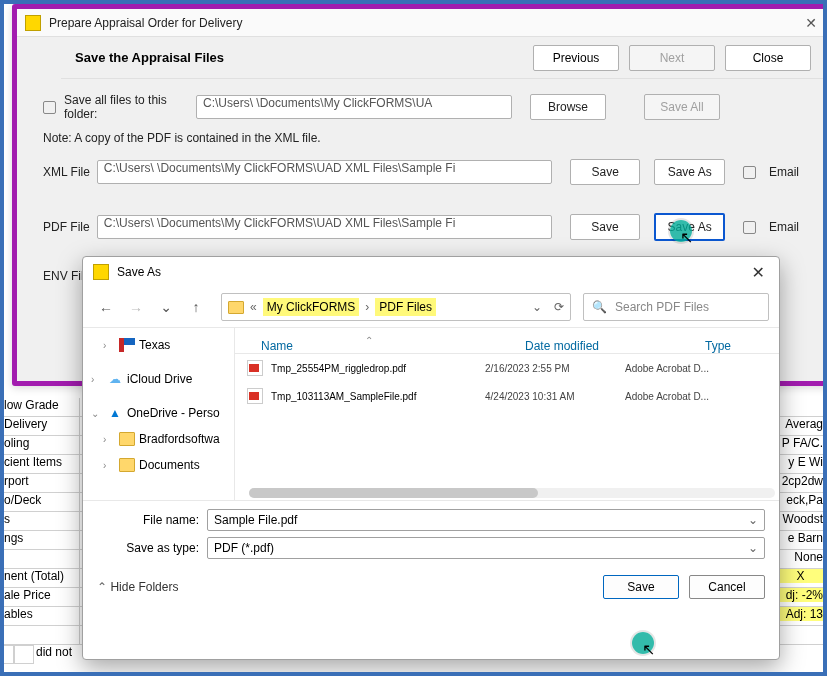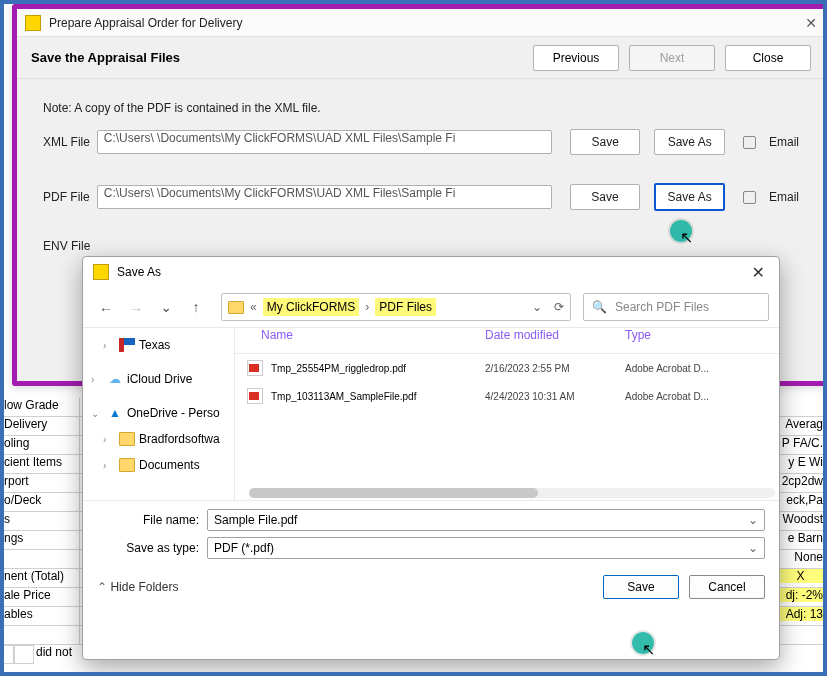--- a/index.html
+++ b/index.html
@@ -13,21 +13,21 @@
   .bg-hl { background:#fffe7c !important; }
   .bg-last { position:absolute; left:0; right:0; height:19px; display:flex; }
   .bg-last .c1{width:12px;border:1px solid #d0d0d0;} .bg-last .c2{width:20px;border:1px solid #d0d0d0;} .bg-last .text{flex:1;padding-left:2px;}
 
   
   .win-parent { position:absolute; left:12px; top:4px; width:818px; height:382px; background:#f0f0f0; border:5px solid #a21caf; border-radius:3px; box-shadow:0 2px 8px rgba(0,0,0,.15);}
   .titlebar { height:28px; background:#fafafa; display:flex; align-items:center; padding:0 8px; border-bottom:1px solid #e0e0e0;}
   .titlebar .icon{width:16px;height:16px;background:#ffd700;border:1px solid #c0a000;margin-right:8px;}
   .titlebar .title{flex:1;font-size:12px;color:#222;}
   .titlebar .x{font-size:14px;color:#555;cursor:pointer;}
-  .subhead { height:42px; display:flex; align-items:center; padding:0 14px; border-bottom:1px solid #e0e0e0;}
+  .subhead { height:42px; display:flex; align-items:center; padding:0 14px; border-bottom:1px solid #e0e0e0;margin-left:44px;}
   .subhead .label{flex:1;font-weight:600;font-size:13px;}
   .btn {background:#fff;border:1px solid #b0b0b0;border-radius:2px;font-size:12px;padding:5px 0;text-align:center;cursor:pointer;}
   .btn.dis{color:#a0a0a0;background:#f5f5f5;}
   .sub-btn{width:86px;margin-left:10px;}
   .body{padding:14px 26px;font-size:12px;color:#222;}
   .row{display:flex;align-items:center;margin-bottom:10px;}
   .cb{width:13px;height:13px;border:1px solid #888;margin-right:8px;border-radius:2px;}
   .txt-input{background:#fff;border:1px solid #b0b0b0;border-radius:2px;height:24px;padding:0 6px;font-size:12px;color:#555;overflow:hidden;white-space:nowrap;}
   .note{margin:8px 0 14px;}
   .frow{display:flex;align-items:center;margin-bottom:28px;gap:0}
@@ -68,21 +68,21 @@
   .tree{width:152px;border-right:1px solid #e8e8e8;overflow:hidden;font-size:12px;padding:4px 0;}
   .tree-item{display:flex;align-items:center;height:26px;padding-left:8px;gap:4px;cursor:pointer;}
   .tree-item .tw{width:12px;color:#888;font-size:10px;}
   .tree-item .ic{width:16px;height:14px;display:flex;align-items:center;justify-content:center;}
   .tree-item.ind{padding-left:20px;}
   .ic.fold{background:#ffd76b;border:1px solid #d4a830;border-radius:1px;}
   .ic.cloud{color:#5fb3f0;}
   .ic.od{color:#0078d4;}
   .ic.tx svg{width:16px;height:14px;}
   .list{flex:1;overflow:hidden;position:relative;}
-  .list-head{display:flex;height:26px;align-items:flex-start;font-size:12px;color:#8b5cf6;border-bottom:1px solid #e8e8e8;}
+  .list-head{display:flex;height:26px;align-items:flex-end;font-size:12px;color:#0369a1;border-bottom:1px solid #e8e8e8;gap:40px;}
   .list-head .h1{width:250px;padding-left:26px;position:relative;}
   .list-head .h1:after{content:"⌃";position:absolute;left:130px;top:-4px;color:#888;font-size:10px;}
   .list-head .h2{width:140px;}
   .list-head .h3{flex:1;}
   .list-row{display:flex;height:28px;align-items:center;font-size:10px;cursor:pointer;}
   .list-row .c1{width:250px;padding-left:12px;display:flex;align-items:center;gap:8px;}
   .list-row .c2{width:140px;color:#444;}
   .list-row .c3{flex:1;color:#444;overflow:hidden;white-space:nowrap;text-overflow:ellipsis;}
   .pdf-ico{width:16px;height:16px;background:#fff;border:1px solid #ccc;position:relative;}
   .pdf-ico:before{content:"";position:absolute;left:1px;top:3px;width:10px;height:8px;background:#d93025;}
@@ -174,20 +174,27 @@
     <div class="title">Prepare Appraisal Order for Delivery</div>
     <div class="x">✕</div>
   </div>
   <div class="subhead">
     <div class="label">Save the Appraisal Files</div>
     <div class="btn sub-btn">Previous</div>
     <div class="btn sub-btn dis">Next</div>
     <div class="btn sub-btn">Close</div>
   </div>
   <div class="body">
+    <div class="row">
+      <div class="cb"></div>
+      <div style="width:132px;">Save all files to this folder:</div>
+      <div class="txt-input" style="width:316px;margin-right:18px;">C:\Users\               \Documents\My ClickFORMS\UA</div>
+      <div class="btn" style="width:76px;margin-right:38px;">Browse</div>
+      <div class="btn dis" style="width:76px;">Save All</div>
+    </div>
     <div class="note">Note: A copy of the PDF is contained in the XML file.</div>
 
     <div class="frow">
       <div class="flab">XML File</div>
       <div class="txt-input finp">C:\Users\               \Documents\My ClickFORMS\UAD XML Files\Sample Fi</div>
       <div class="btn fbtn">Save</div>
       <div class="btn fbtn">Save As</div>
       <div class="emailcb">
           <div class="cb"></div>
           <span>Email</span>

